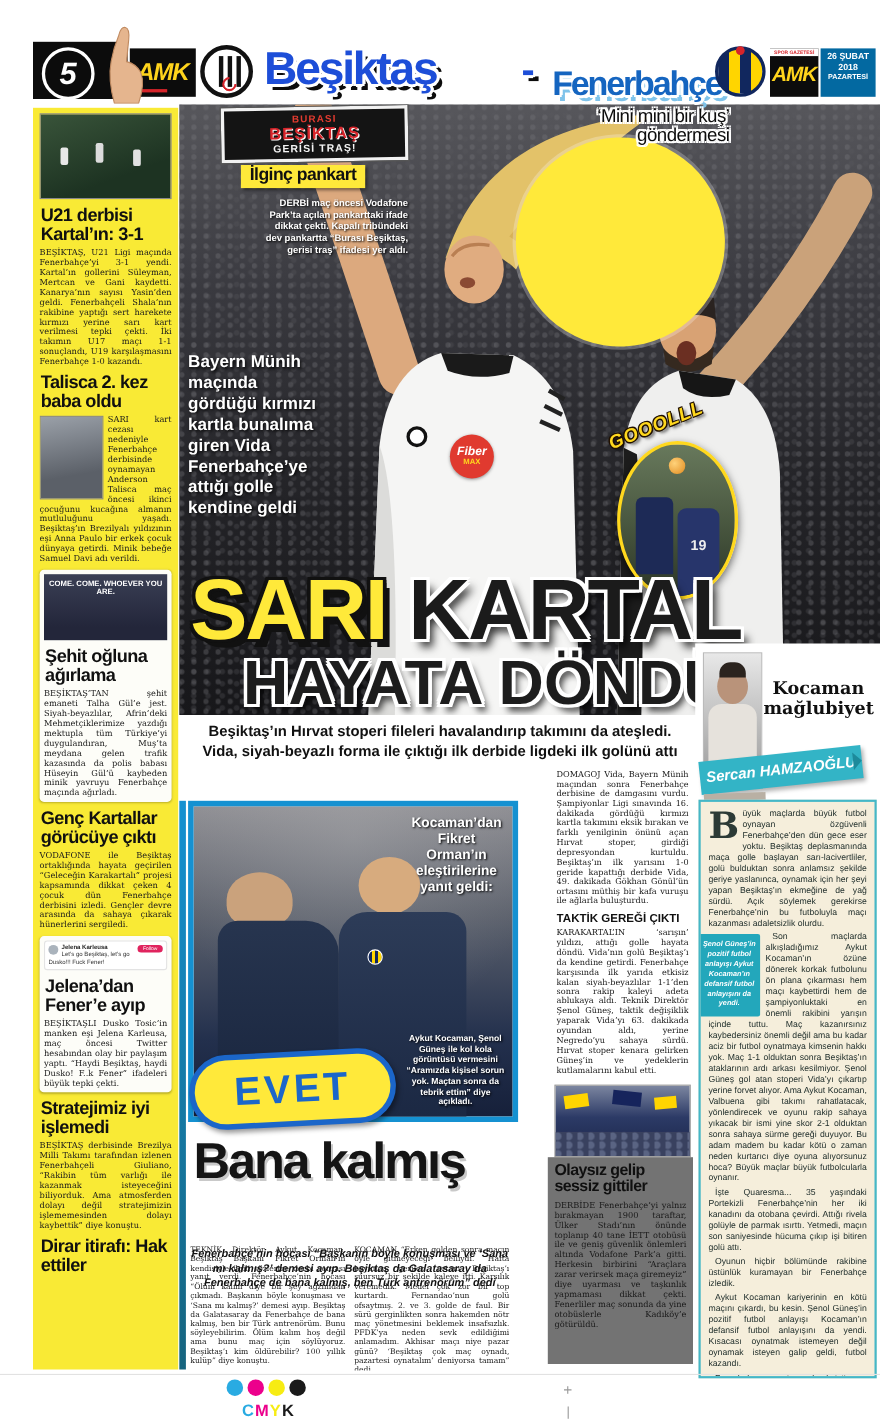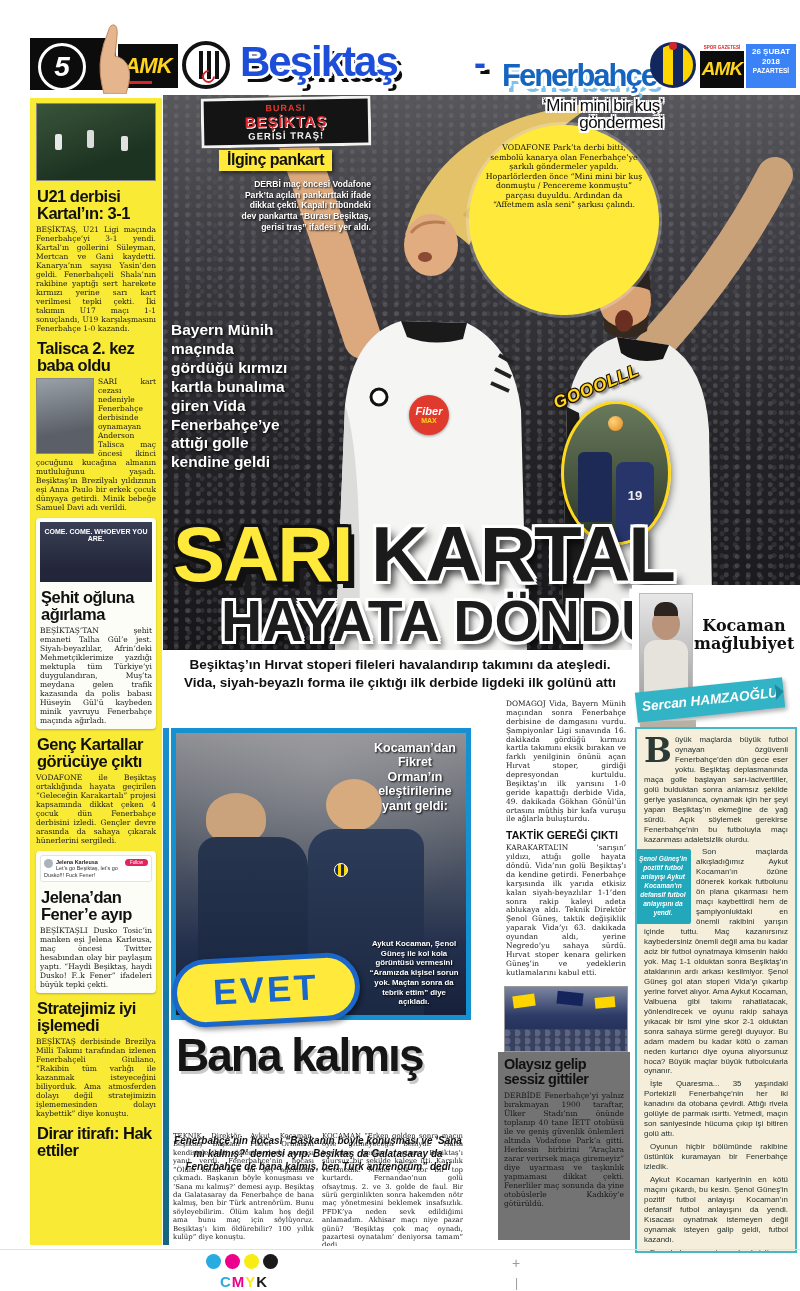--- a/index.html
+++ b/index.html
@@ -8,21 +8,21 @@
   .serif{font-family:"DejaVu Serif",serif;}
   .just{text-align:justify;}
   
   .hdr-black{background:#0c0c0c;}
   .five-circle{width:42px;height:42px;border:3px solid #fff;border-radius:50%;color:#fff;font-weight:900;font-size:28px;display:flex;align-items:center;justify-content:center;font-style:italic;}
   .amk-yellow{color:#ffd41c;font-weight:900;font-style:italic;letter-spacing:-1px;}
   .bubble-black{color:#1d4ed8;font-weight:900;letter-spacing:-2px;
     text-shadow:-2px -2px 0 #fff,2px -2px 0 #fff,-2px 2px 0 #fff,2px 2px 0 #fff,0 3px 0 #fff,0 -3px 0 #fff,3px 0 0 #fff,-3px 0 0 #fff,5px 6px 0 #0c0c0c;}
   .bubble-blue{color:#1565c0;font-weight:900;letter-spacing:-2px;
     text-shadow:-2px -2px 0 #fff,2px -2px 0 #fff,-2px 2px 0 #fff,2px 2px 0 #fff,0 3px 0 #fff,0 -3px 0 #fff,3px 0 0 #fff,-3px 0 0 #fff,5px 6px 0 #7fc3ea;margin-top:12px;}
-  .date-box{background:#3b82f6;color:#fff;text-align:center;font-weight:bold;line-height:1.25;}
+  .date-box{background:#0369a1;color:#fff;text-align:center;font-weight:bold;line-height:1.25;}
   .crest{border-radius:50%;box-sizing:border-box;}
   
   .sidebar{background:#f9ea35;padding:5px 6px;box-sizing:border-box;overflow:hidden;}
   .sb-title{font-weight:900;font-size:16.5px;line-height:1.0;color:#101010;margin:7px 1px 4px 1px;letter-spacing:-0.5px;}
   .sb-body{font-size:7.5px;line-height:1.2;color:#1a1a1a;}
   .sb-photo{background:linear-gradient(160deg,#39543a,#1d3322 70%);border:1px solid #888;}
   .white-card{background:#fdfdf8;border-radius:4px;padding:4px;margin:6px 0;box-shadow:0 1px 2px rgba(0,0,0,.25);}
   
   .hero{background:
     radial-gradient(circle at 20% 30%, rgba(120,120,125,.35) 0 2px, transparent 3px) 0 0/11px 9px,
@@ -194,21 +194,20 @@
     <div class="l2">BEŞİKTAŞ</div>
     <div class="l3">GERİSİ TRAŞ!</div>
   </div>
   <div class="abs" style="left:56px;top:56px;">
     <span class="pankart-label">İlginç pankart</span>
   </div>
   <div class="abs pankart-body" style="left:70px;top:84px;width:138px;">DERBİ maç öncesi Vodafone Park’ta açılan pankarttaki ifade dikkat çekti. Kapalı tribündeki dev pankartta “Burası Beşiktaş, gerisi traş” ifadesi yer aldı.</div>
 
   <div class="abs kus-title" style="left:300px;top:2px;width:200px;z-index:2;">‘Mini mini bir kuş’ göndermesi</div>
   <div class="abs kus-blob" style="left:306px;top:30px;width:190px;height:190px;"></div>
-  <div class="abs kus-body" style="left:322px;top:48px;width:158px;z-index:2;">VODAFONE Park’ta derbi bitti, sembolü kanarya olan Fenerbahçe’ye şarkılı göndermeler yapıldı. Hoparlörlerden önce “Mini mini bir kuş donmuştu / Pencereme konmuştu” parçası duyuldu. Ardından da “Affetmem asla seni” şarkısı çalındı.</div>
 
   <div class="abs deck" style="left:8px;top:226px;width:118px;">Bayern Münih maçında gördüğü kırmızı kartla bunalıma giren Vida Fenerbahçe’ye attığı golle kendine geldi</div>
 
   <div class="abs" style="left:246px;top:300px;width:40px;height:40px;border-radius:50%;background:#e03a2f;display:flex;flex-direction:column;align-items:center;justify-content:center;box-shadow:0 1px 3px rgba(0,0,0,.4);">
     <span style="color:#fff;font-style:italic;font-weight:bold;font-size:11px;line-height:11px;">Fiber</span>
     <span style="color:#ffd81e;font-weight:900;font-size:7px;">MAX</span>
   </div>
 
   <div class="abs gool" style="left:388px;top:282px;transform:rotate(-22deg);">GOOOLLL</div>
   <div class="abs goal-oval" style="left:398px;top:306px;width:104px;height:138px;">

